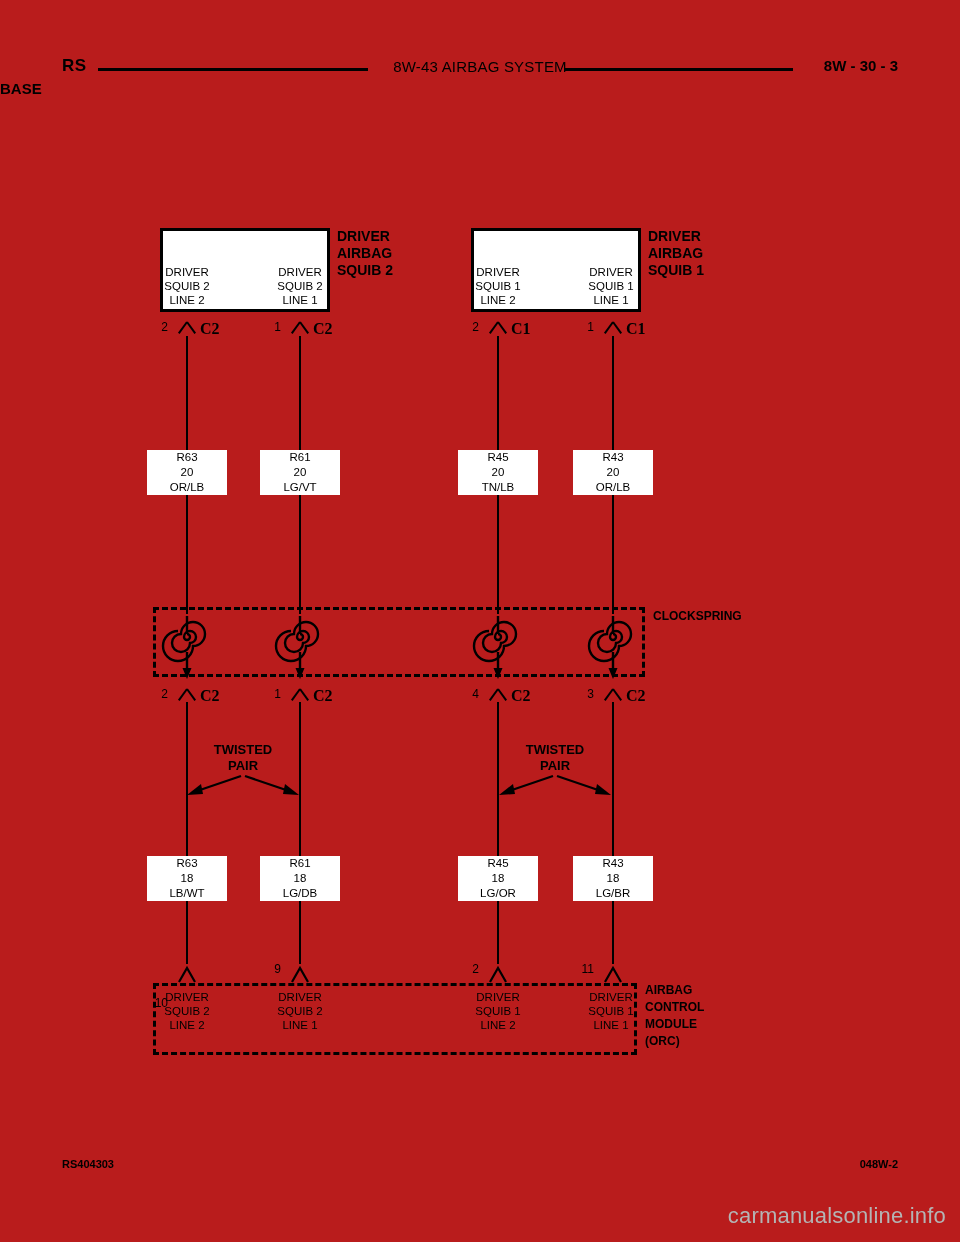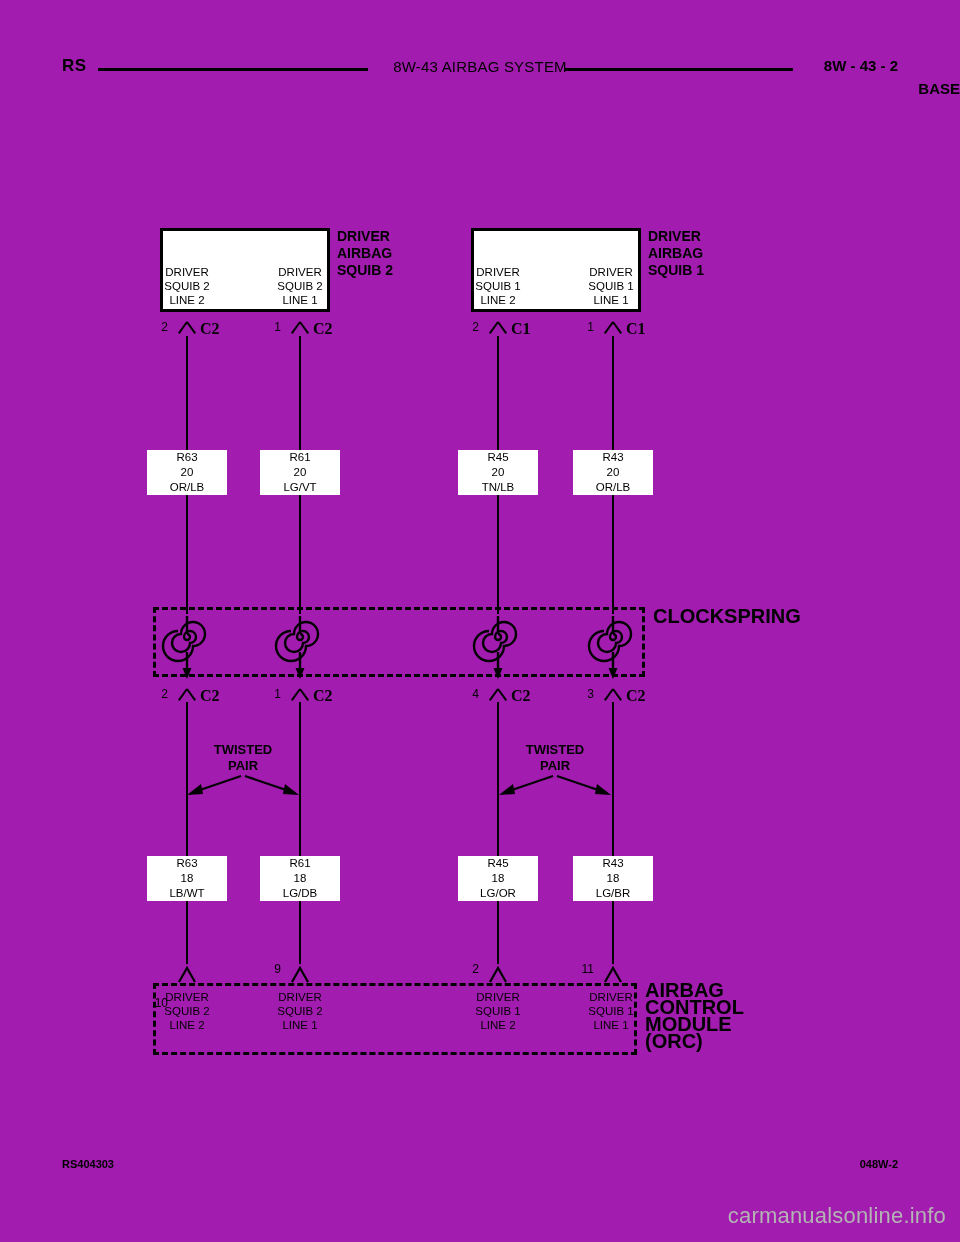--- a/index.html
+++ b/index.html
@@ -9,21 +9,21 @@
     background: #ffffff;
   }
   body {
     font-family: "Liberation Sans", sans-serif;
     color: #000000;
   }
   #page {
     position: relative;
     width: 960px;
     height: 1242px;
-    background: #a21caf;
+    background: #b91c1c;
     overflow: hidden;
   }
 
   
   .hdr-left {
     position: absolute;
     left: 62px; top: 56px;
     font-size: 17px;
     font-weight: bold;
     letter-spacing: .4px;
@@ -42,21 +42,21 @@
     width: 960px;
     text-align: center;
     font-size: 15px;
     font-weight: normal;
     letter-spacing: .2px;
   }
   .hdr-sub {
     position: absolute;
     left: 0; top: 80px;
     width: 960px;
-    text-align: right;
+    text-align: left;
     font-size: 15px;
     font-weight: bold;
   }
   .hdr-right {
     position: absolute;
     right: 62px; top: 57px;
     font-size: 15px;
     font-weight: bold;
     text-align: right;
   }
@@ -150,21 +150,21 @@
   }
 
   
   .dashbox {
     position: absolute;
     box-sizing: border-box;
     border: 3px dashed #000;
   }
   .dashlabel {
     position: absolute;
-    font-size: 20px;
+    font-size: 12px;
     font-weight: bold;
     line-height: 17px;
     white-space: pre-line;
   }
 
   
   .twisted {
     position: absolute;
     width: 120px;
     text-align: center;
@@ -179,21 +179,21 @@
 </head>
 <body>
 
 <div id="page">
 
   <div class="hdr-left">RS</div>
   <div class="hdr-rule left"></div>
   <div class="hdr-title">8W-43 AIRBAG SYSTEM</div>
   <div class="hdr-rule right"></div>
   <div class="hdr-sub">BASE</div>
-  <div class="hdr-right">8W - 43 - 2</div>
+  <div class="hdr-right">8W - 30 - 3</div>
 
   <div class="devbox" style="left:160px; top:228px; width:170px; height:84px;"></div>
   <div class="devbox-title" style="left:337px; top:228px;">DRIVER
 AIRBAG
 SQUIB 2</div>
   <div class="pinlabel" style="left:147px; top:265px; width:80px;">DRIVER
 SQUIB 2
 LINE 2</div>
   <div class="pinlabel" style="left:260px; top:265px; width:80px;">DRIVER
 SQUIB 2

